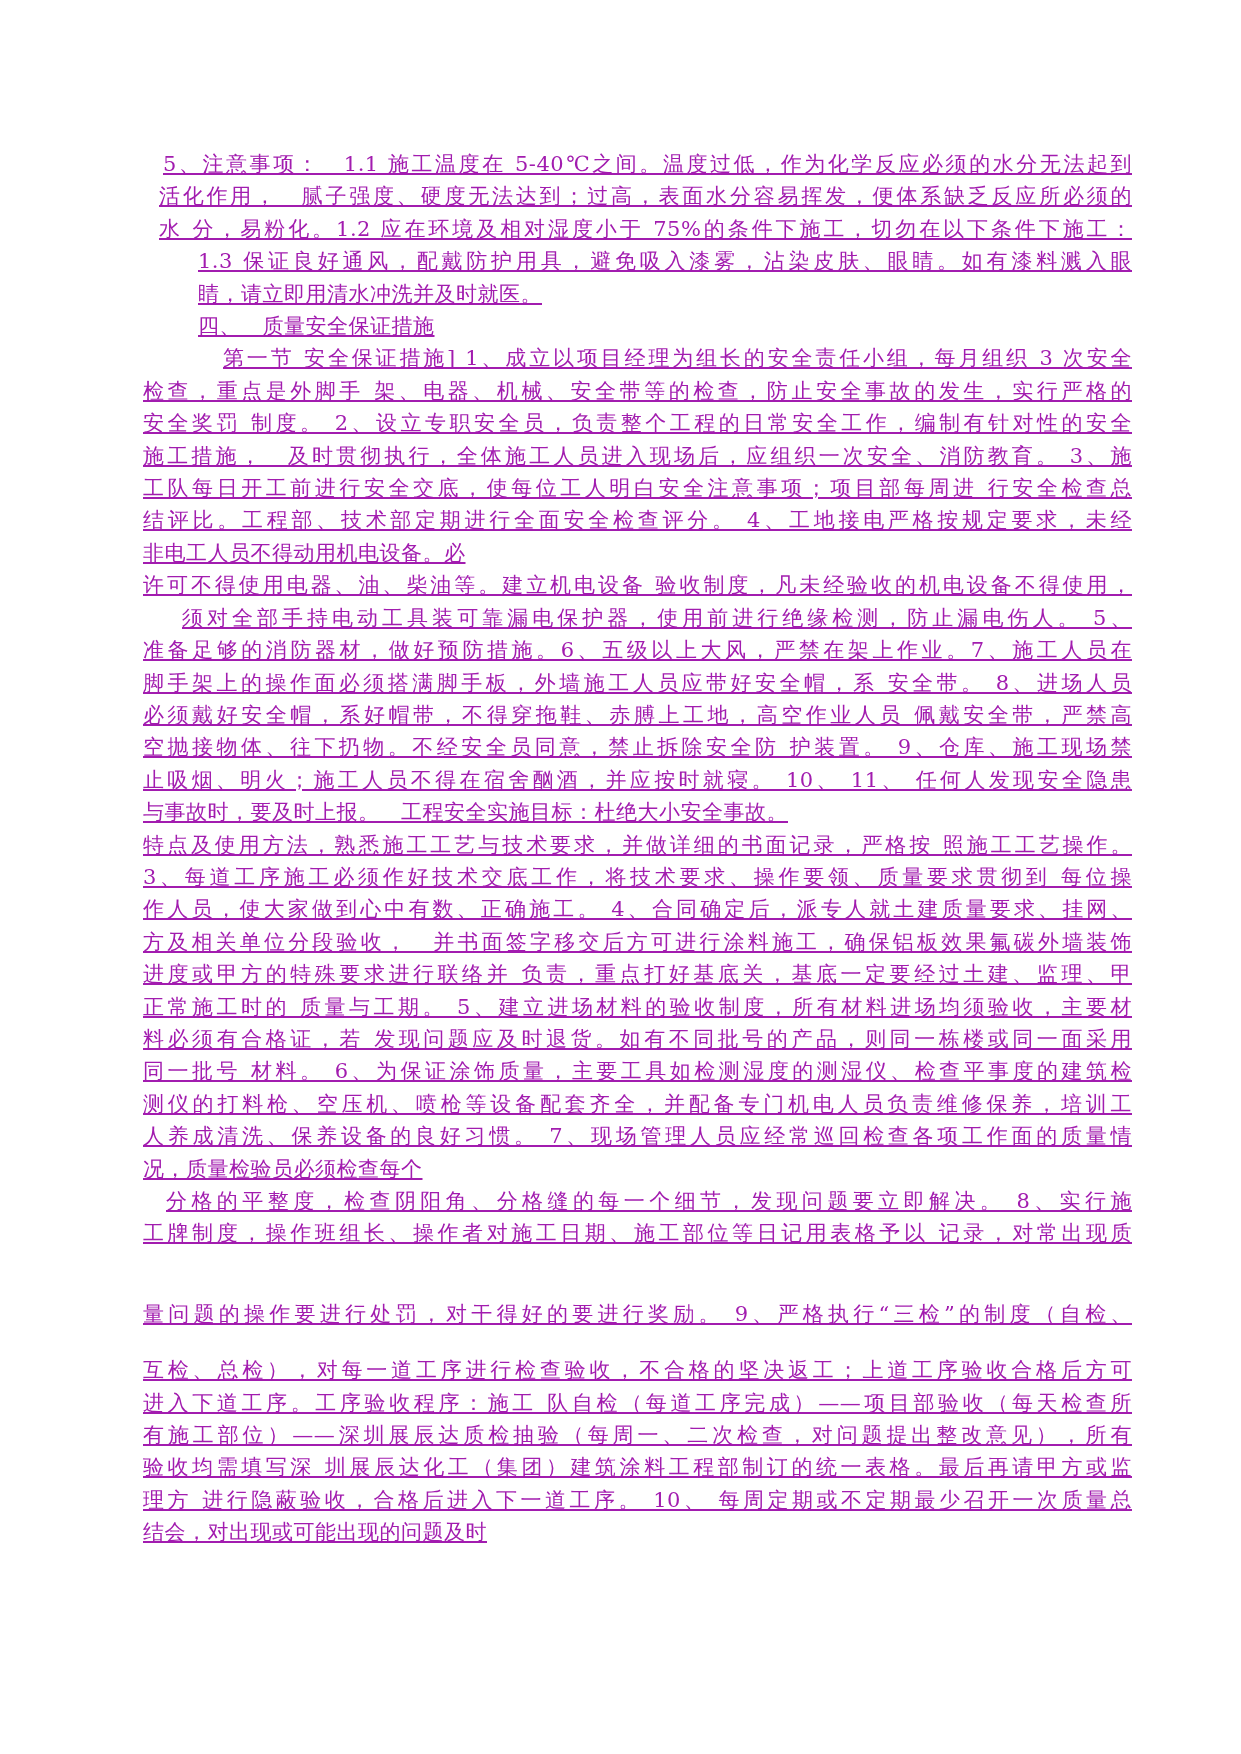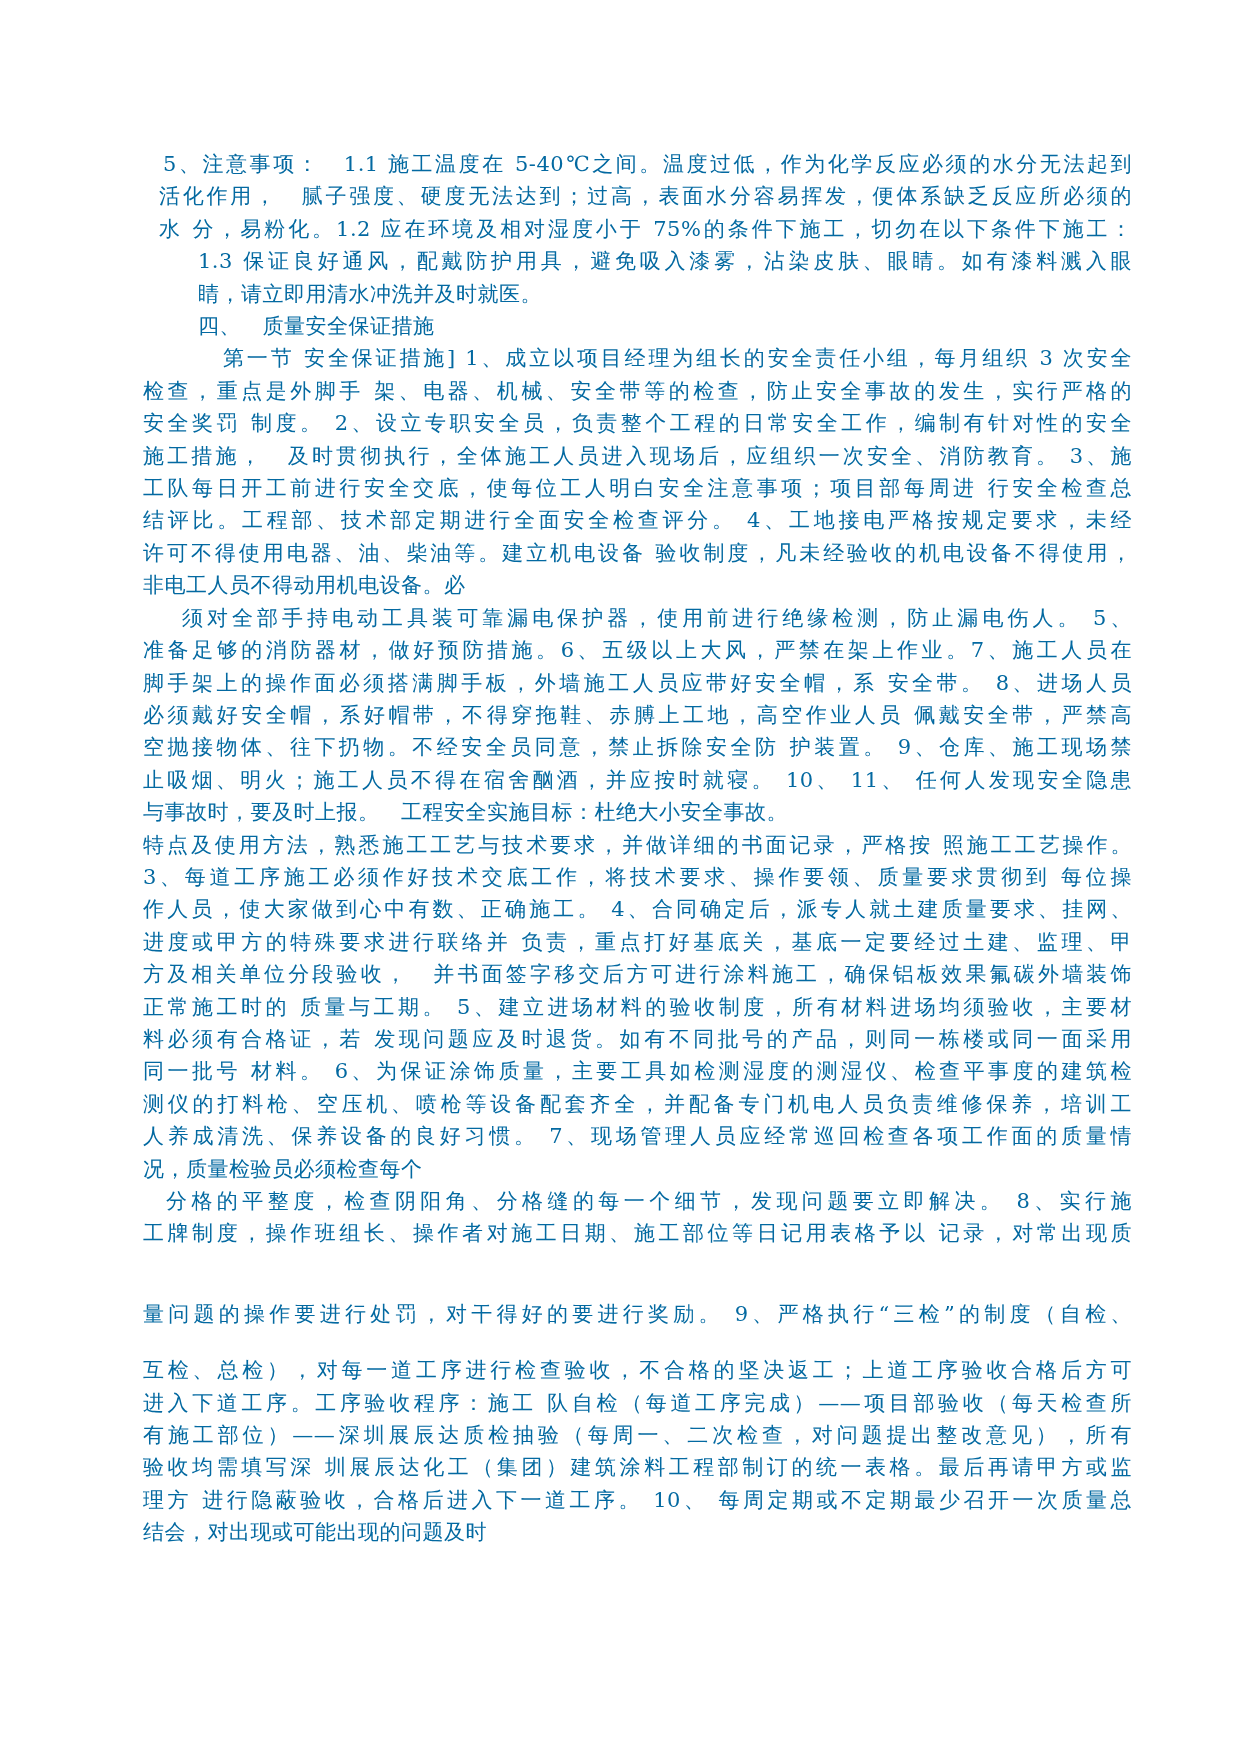--- a/index.html
+++ b/index.html
@@ -33,58 +33,58 @@
   .line.just {
     text-align: justify;
     text-align-last: justify;
     text-justify: inter-character;
   }
 </style>
 </head>
 <body>
 
 <div class="page">
-  <div class="doc-body" style="color: #0369a1;">
+  <div class="doc-body" style="color: #a21caf; text-decoration: underline;">
       <div class="paragraph">
         <div class="line just" style="padding-left: 20px;">5、注意事项：　1.1 施工温度在 5-40℃之间。温度过低，作为化学反应必须的水分无法起到</div>
         <div class="line just" style="padding-left: 16px;">活化作用，　腻子强度、硬度无法达到；过高，表面水分容易挥发，便体系缺乏反应所必须的</div>
         <div class="line just" style="padding-left: 16px;">水 分，易粉化。1.2 应在环境及相对湿度小于 75%的条件下施工，切勿在以下条件下施工：</div>
       </div>
       <div class="paragraph">
         <div class="line just" style="padding-left: 55px;">1.3 保证良好通风，配戴防护用具，避免吸入漆雾，沾染皮肤、眼睛。如有漆料溅入眼</div>
         <div class="line" style="padding-left: 55px;">睛，请立即用清水冲洗并及时就医。</div>
       </div>
       <div class="paragraph">
         <div class="line" style="padding-left: 55px;">四、　质量安全保证措施</div>
       </div>
       <div class="paragraph">
         <div class="line just" style="padding-left: 80px;">第一节 安全保证措施] 1、成立以项目经理为组长的安全责任小组，每月组织 3 次安全</div>
         <div class="line just" style="padding-left: 0px;">检查，重点是外脚手 架、电器、机械、安全带等的检查，防止安全事故的发生，实行严格的</div>
         <div class="line just" style="padding-left: 0px;">安全奖罚 制度。 2、设立专职安全员，负责整个工程的日常安全工作，编制有针对性的安全</div>
         <div class="line just" style="padding-left: 0px;">施工措施，　及时贯彻执行，全体施工人员进入现场后，应组织一次安全、消防教育。 3、施</div>
         <div class="line just" style="padding-left: 0px;">工队每日开工前进行安全交底，使每位工人明白安全注意事项；项目部每周进 行安全检查总</div>
         <div class="line just" style="padding-left: 0px;">结评比。工程部、技术部定期进行全面安全检查评分。 4、工地接电严格按规定要求，未经</div>
+        <div class="line" style="padding-left: 0px;">非电工人员不得动用机电设备。必</div>
         <div class="line just" style="padding-left: 0px;">许可不得使用电器、油、柴油等。建立机电设备 验收制度，凡未经验收的机电设备不得使用，</div>
-        <div class="line" style="padding-left: 0px;">非电工人员不得动用机电设备。必</div>
       </div>
       <div class="paragraph">
         <div class="line just" style="padding-left: 39px;">须对全部手持电动工具装可靠漏电保护器，使用前进行绝缘检测，防止漏电伤人。 5、</div>
         <div class="line just" style="padding-left: 0px;">准备足够的消防器材，做好预防措施。6、五级以上大风，严禁在架上作业。7、施工人员在</div>
         <div class="line just" style="padding-left: 0px;">脚手架上的操作面必须搭满脚手板，外墙施工人员应带好安全帽，系 安全带。 8、进场人员</div>
         <div class="line just" style="padding-left: 0px;">必须戴好安全帽，系好帽带，不得穿拖鞋、赤膊上工地，高空作业人员 佩戴安全带，严禁高</div>
         <div class="line just" style="padding-left: 0px;">空抛接物体、往下扔物。不经安全员同意，禁止拆除安全防 护装置。 9、仓库、施工现场禁</div>
         <div class="line just" style="padding-left: 0px;">止吸烟、明火；施工人员不得在宿舍酗酒，并应按时就寝。 10、 11、 任何人发现安全隐患</div>
         <div class="line" style="padding-left: 0px;">与事故时，要及时上报。　工程安全实施目标：杜绝大小安全事故。</div>
       </div>
       <div class="paragraph">
         <div class="line just" style="padding-left: 0px;">特点及使用方法，熟悉施工工艺与技术要求，并做详细的书面记录，严格按 照施工工艺操作。</div>
         <div class="line just" style="padding-left: 0px;">3、每道工序施工必须作好技术交底工作，将技术要求、操作要领、质量要求贯彻到 每位操</div>
         <div class="line just" style="padding-left: 0px;">作人员，使大家做到心中有数、正确施工。 4、合同确定后，派专人就土建质量要求、挂网、</div>
+        <div class="line just" style="padding-left: 0px;">方及相关单位分段验收，　并书面签字移交后方可进行涂料施工，确保铝板效果氟碳外墙装饰</div>
         <div class="line just" style="padding-left: 0px;">进度或甲方的特殊要求进行联络并 负责，重点打好基底关，基底一定要经过土建、监理、甲</div>
-        <div class="line just" style="padding-left: 0px;">方及相关单位分段验收，　并书面签字移交后方可进行涂料施工，确保铝板效果氟碳外墙装饰</div>
         <div class="line just" style="padding-left: 0px;">正常施工时的 质量与工期。 5、建立进场材料的验收制度，所有材料进场均须验收，主要材</div>
         <div class="line just" style="padding-left: 0px;">料必须有合格证，若 发现问题应及时退货。如有不同批号的产品，则同一栋楼或同一面采用</div>
         <div class="line just" style="padding-left: 0px;">同一批号 材料。 6、为保证涂饰质量，主要工具如检测湿度的测湿仪、检查平事度的建筑检</div>
         <div class="line just" style="padding-left: 0px;">测仪的打料枪、空压机、喷枪等设备配套齐全，并配备专门机电人员负责维修保养，培训工</div>
         <div class="line just" style="padding-left: 0px;">人养成清洗、保养设备的良好习惯。 7、现场管理人员应经常巡回检查各项工作面的质量情</div>
         <div class="line" style="padding-left: 0px;">况，质量检验员必须检查每个</div>
       </div>
       <div class="paragraph">
         <div class="line just" style="padding-left: 23px;">分格的平整度，检查阴阳角、分格缝的每一个细节，发现问题要立即解决。 8、实行施</div>
         <div class="line just" style="padding-left: 0px;">工牌制度，操作班组长、操作者对施工日期、施工部位等日记用表格予以 记录，对常出现质</div>

